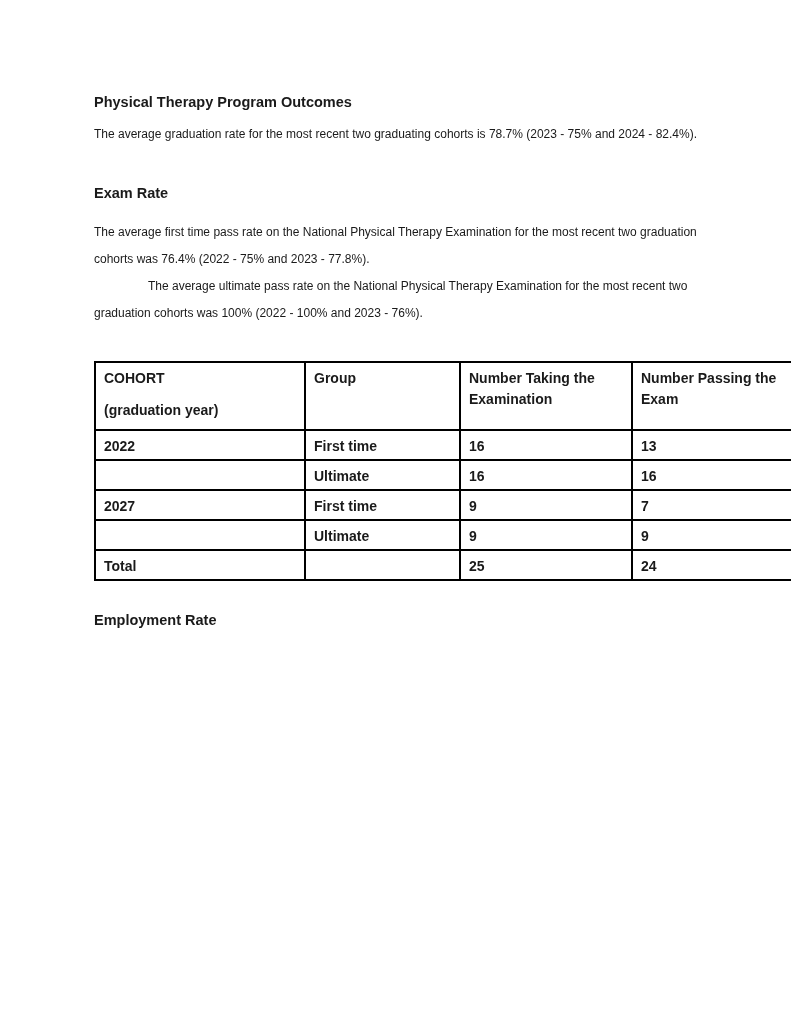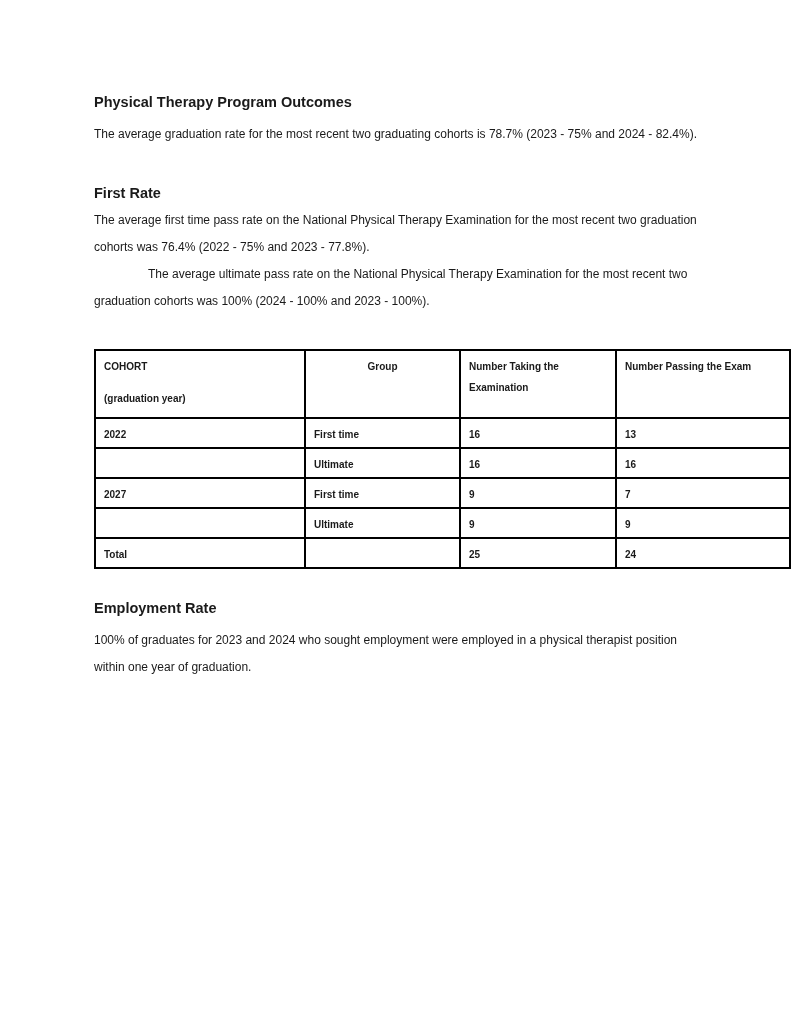--- a/index.html
+++ b/index.html
@@ -28,64 +28,64 @@
   .para {
     font-size: 12px;
     font-weight: normal;
     line-height: 27px;
     width: 606px;
     margin: 0;
   }
   .heading-grad   { margin-top: 38px; }
   .para-grad      { margin-top: 5px; }
   .heading-pass   { margin-top: 32px; }
-  .para-pass1     { margin-top: 0; }
+  .para-pass1     { margin-top: 12px; }
   .para-pass2     { margin-top: 0; text-indent: 54px; }
   .heading-emp    { margin-top: 26px; }
   .para-emp       { margin-top: 5px; }
 
   table.outcomes {
     border-collapse: collapse;
     margin-top: 34px;
     table-layout: fixed;
     width: 694px;
   }
   table.outcomes td {
     border: 2px solid #000000;
     box-sizing: border-box;
     vertical-align: top;
-    font-size: 10px;
+    font-size: 14px;
     font-weight: bold;
     line-height: 21px;
     padding: 5px 8px 2px 8px;
     overflow: hidden;
   }
   .col-cohort  { width: 210px; }
-  .col-group   { width: 155px; text-align: center; }
-  .col-taking  { width: 156px; }
+  .col-group   { width: 155px; }
+  .col-taking  { width: 172px; }
   .col-passing { width: 174px; }
   tr.header-row td { height: 68px; }
   tr.data-row td   { height: 30px; }
   .cohort-sub { margin-top: 11px; }
 </style>
 </head>
 <body>
 
 <div class="page">
 
   <div class="doc-title">Physical Therapy Program Outcomes</div>
 
 
   <p class="para para-grad">The average graduation rate for the most recent two graduating cohorts is 78.7% (2023 - 75% and 2024 - 82.4%).</p>
 
-  <div class="section-heading heading-pass">First Rate</div>
+  <div class="section-heading heading-pass">Exam Rate</div>
 
   <p class="para para-pass1">The average first time pass rate on the National Physical Therapy Examination for the most recent two graduation cohorts was 76.4% (2022 - 75% and 2023 - 77.8%).</p>
 
-  <p class="para para-pass2">The average ultimate pass rate on the National Physical Therapy Examination for the most recent two graduation cohorts was 100% (2024 - 100% and 2023 - 100%).</p>
+  <p class="para para-pass2">The average ultimate pass rate on the National Physical Therapy Examination for the most recent two graduation cohorts was 100% (2022 - 100% and 2023 - 76%).</p>
 
   <table class="outcomes">
     <tbody>
       <tr class="header-row">
         <td class="col-cohort">
           <div>COHORT</div>
           <div class="cohort-sub">(graduation year)</div>
         </td>
         <td class="col-group">Group</td>
         <td class="col-taking">Number Taking the Examination</td>
@@ -124,15 +124,14 @@
         <td>Total</td>
         <td></td>
         <td>25</td>
         <td>24</td>
       </tr>
     </tbody>
   </table>
 
   <div class="section-heading heading-emp">Employment Rate</div>
 
-  <p class="para para-emp">100% of graduates for 2023 and 2024 who sought employment were employed in a physical therapist position within one year of graduation.</p>
 
 </div>
 
 </body></html>

